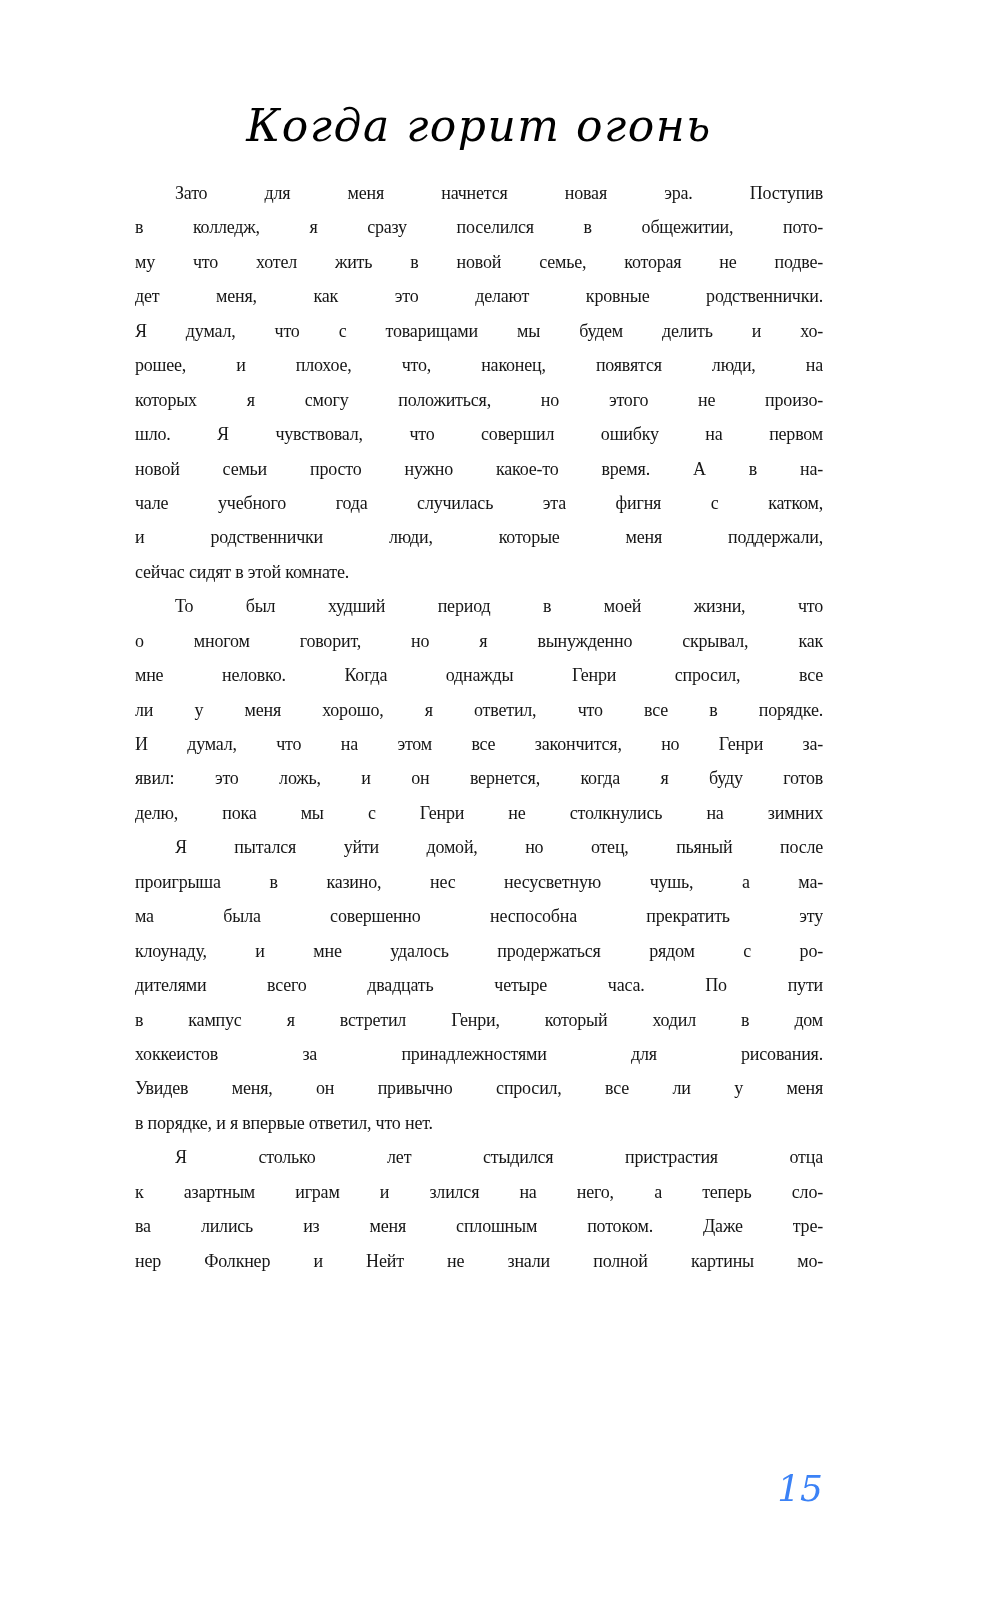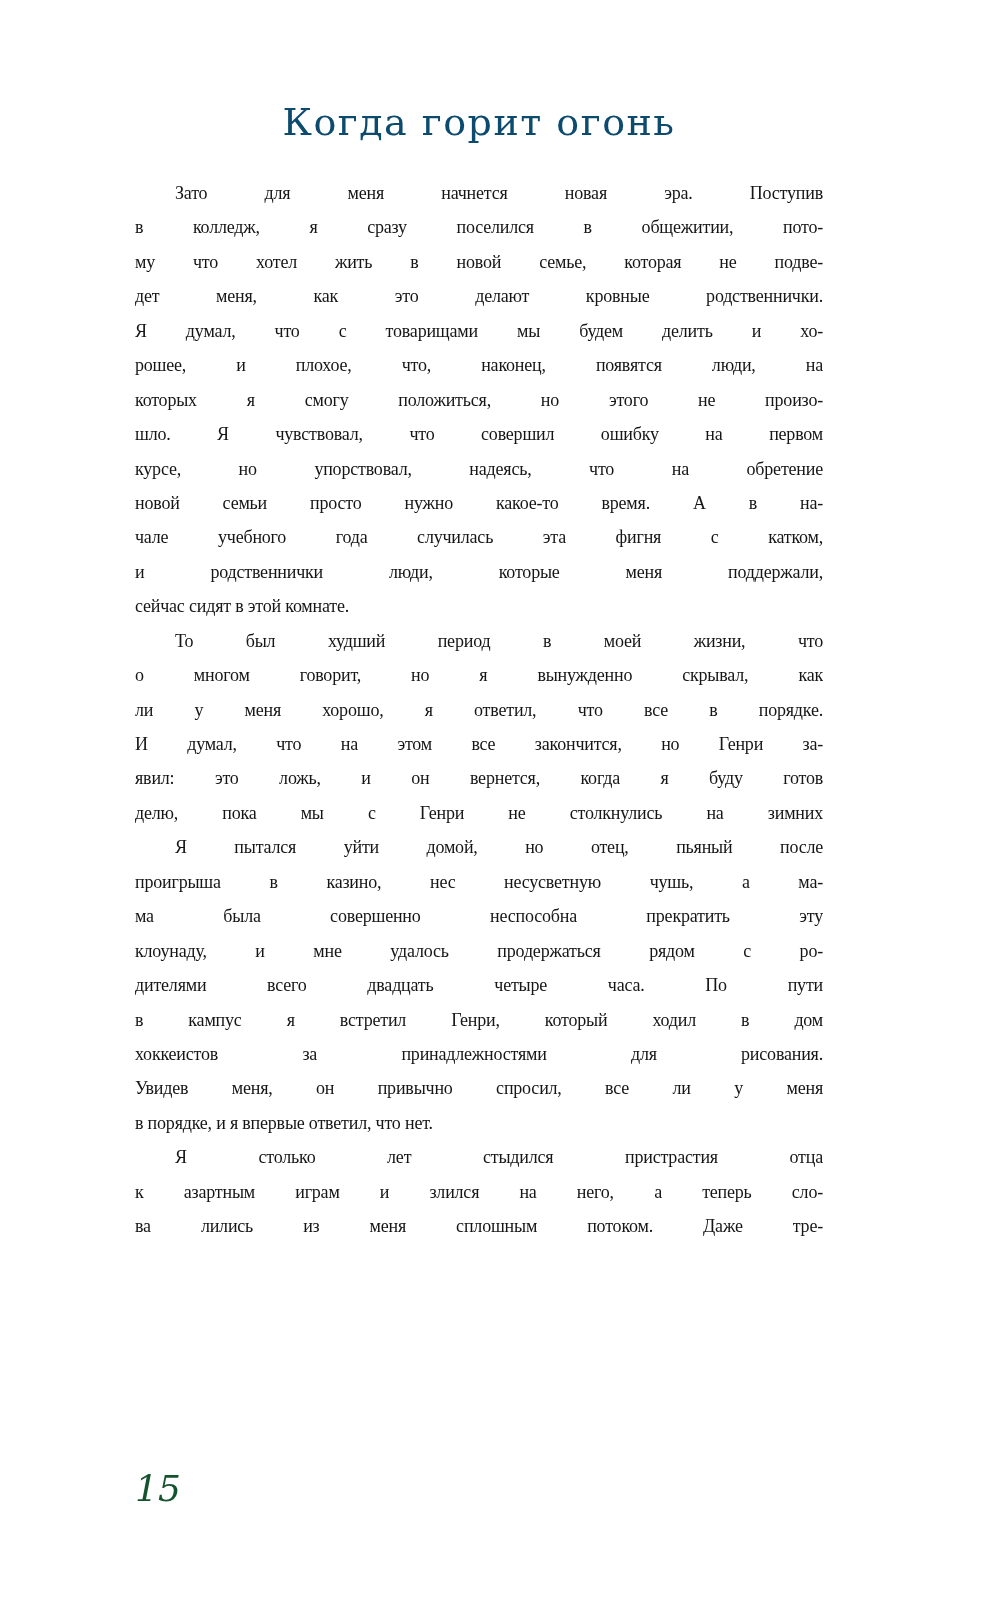--- a/index.html
+++ b/index.html
@@ -15,24 +15,25 @@
   }
   .chapter-header {
     position: absolute;
     top: 100px;
     left: 135px;
     width: 688px;
     text-align: center;
   }
   .chapter-title {
     font-family: "DejaVu Serif", serif;
+    font-style: italic;
     font-weight: 400;
-    font-size: 38px;
+    font-size: 44px;
     letter-spacing: 1.5px;
-    color: #0c4a6e;
+    color: #000000;
     white-space: nowrap;
   }
   .body-text {
     position: absolute;
     left: 135px;
     top: 176px;
     width: 688px;
   }
   .paragraph { margin: 0; padding: 0; }
   .line {
@@ -46,71 +47,72 @@
   .line.j {
     text-align: justify;
     text-align-last: justify;
   }
   .line.indent { padding-left: 40px; }
   .page-number {
     position: absolute;
     top: 1468px;
     left: 135px;
     width: 688px;
-    text-align: left;
+    text-align: right;
     font-family: "DejaVu Serif", serif;
     font-style: italic;
     font-size: 36px;
-    color: #14532d;
+    color: #3b82f6;
   }
 </style>
 </head>
 <body>
 
 <div class="page">
   <div class="chapter-header">
     <span class="chapter-title">Когда горит огонь</span>
   </div>
 
   <div class="body-text">
       <div class="paragraph">
         <div class="line j indent">Зато для меня начнется новая эра. Поступив</div>
         <div class="line j">в колледж, я сразу поселился в общежитии, пото-</div>
         <div class="line j">му что хотел жить в новой семье, которая не подве-</div>
         <div class="line j">дет меня, как это делают кровные родственнички.</div>
         <div class="line j">Я думал, что с товарищами мы будем делить и хо-</div>
         <div class="line j">рошее, и плохое, что, наконец, появятся люди, на</div>
         <div class="line j">которых я смогу положиться, но этого не произо-</div>
         <div class="line j">шло. Я чувствовал, что совершил ошибку на первом</div>
-        <div class="line j">курсе, но упорствовал, надеясь, что на обретение</div>
         <div class="line j">новой семьи просто нужно какое-то время. А в на-</div>
         <div class="line j">чале учебного года случилась эта фигня с катком,</div>
         <div class="line j">и родственнички люди, которые меня поддержали,</div>
         <div class="line">сейчас сидят в этой комнате.</div>
       </div>
       <div class="paragraph">
         <div class="line j indent">То был худший период в моей жизни, что</div>
         <div class="line j">о многом говорит, но я вынужденно скрывал, как</div>
+        <div class="line j">мне неловко. Когда однажды Генри спросил, все</div>
         <div class="line j">ли у меня хорошо, я ответил, что все в порядке.</div>
         <div class="line j">И думал, что на этом все закончится, но Генри за-</div>
         <div class="line j">явил: это ложь, и он вернется, когда я буду готов</div>
         <div class="line j">делю, пока мы с Генри не столкнулись на зимних</div>
       </div>
       <div class="paragraph">
         <div class="line j indent">Я пытался уйти домой, но отец, пьяный после</div>
         <div class="line j">проигрыша в казино, нес несусветную чушь, а ма-</div>
         <div class="line j">ма была совершенно неспособна прекратить эту</div>
         <div class="line j">клоунаду, и мне удалось продержаться рядом с ро-</div>
         <div class="line j">дителями всего двадцать четыре часа. По пути</div>
         <div class="line j">в кампус я встретил Генри, который ходил в дом</div>
         <div class="line j">хоккеистов за принадлежностями для рисования.</div>
         <div class="line j">Увидев меня, он привычно спросил, все ли у меня</div>
         <div class="line">в порядке, и я впервые ответил, что нет.</div>
       </div>
       <div class="paragraph">
         <div class="line j indent">Я столько лет стыдился пристрастия отца</div>
         <div class="line j">к азартным играм и злился на него, а теперь сло-</div>
         <div class="line j">ва лились из меня сплошным потоком. Даже тре-</div>
+        <div class="line j">нер Фолкнер и Нейт не знали полной картины мо-</div>
       </div>
     </div>
 
   <div class="page-number">15</div>
 </div>
 
 </body></html>

